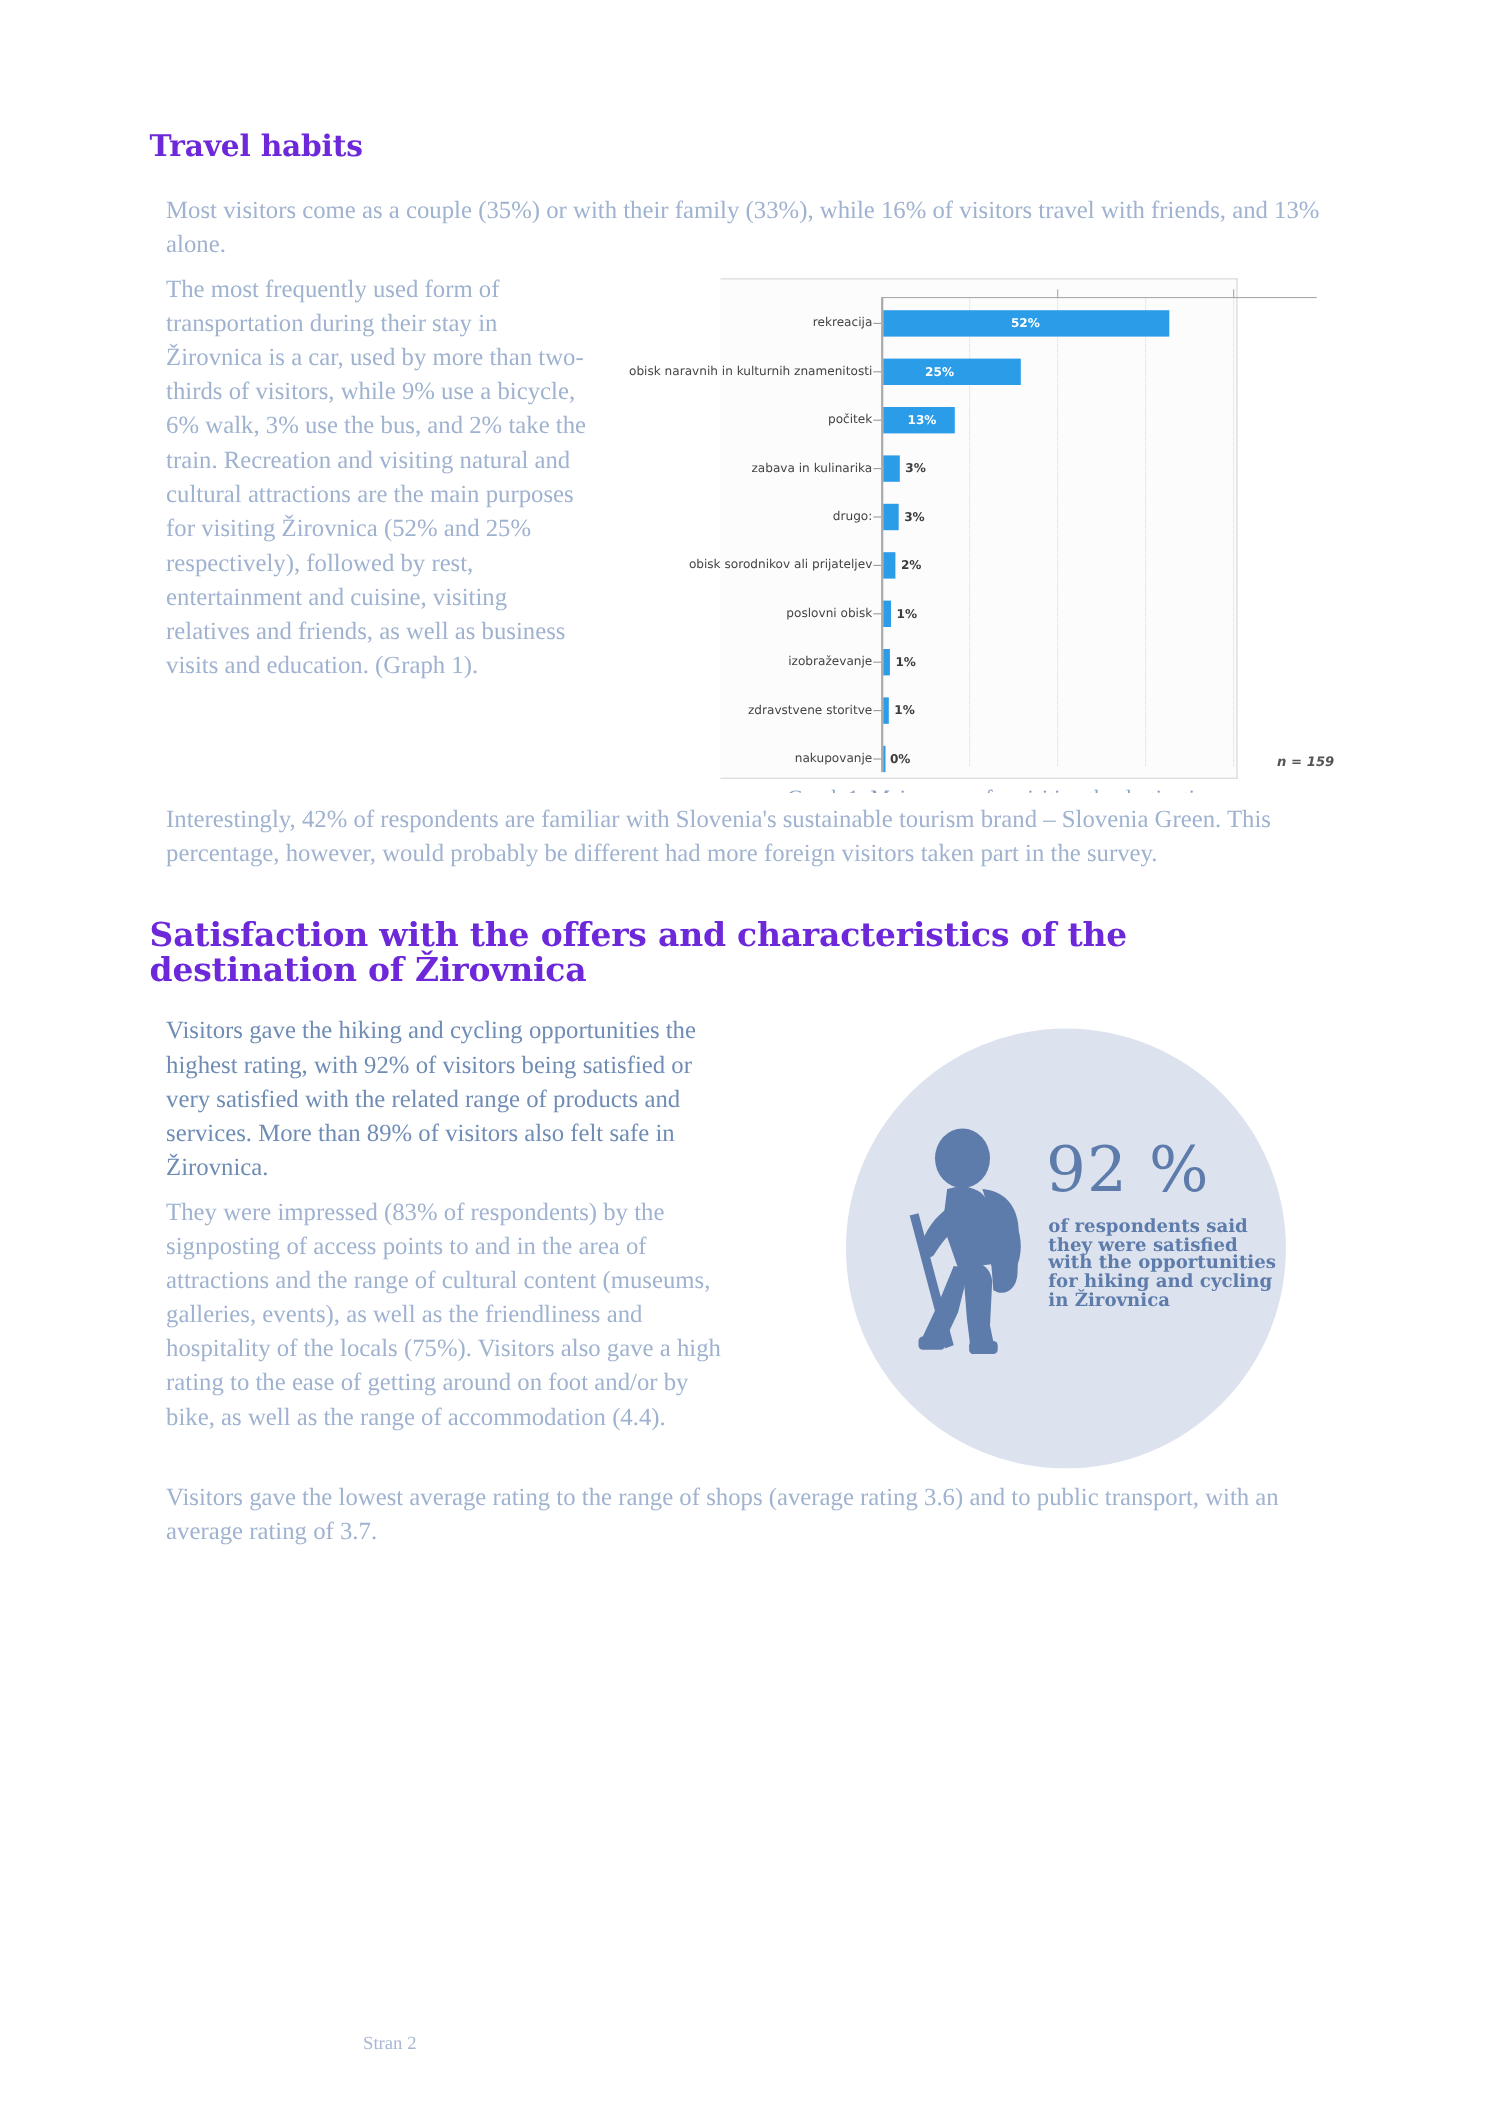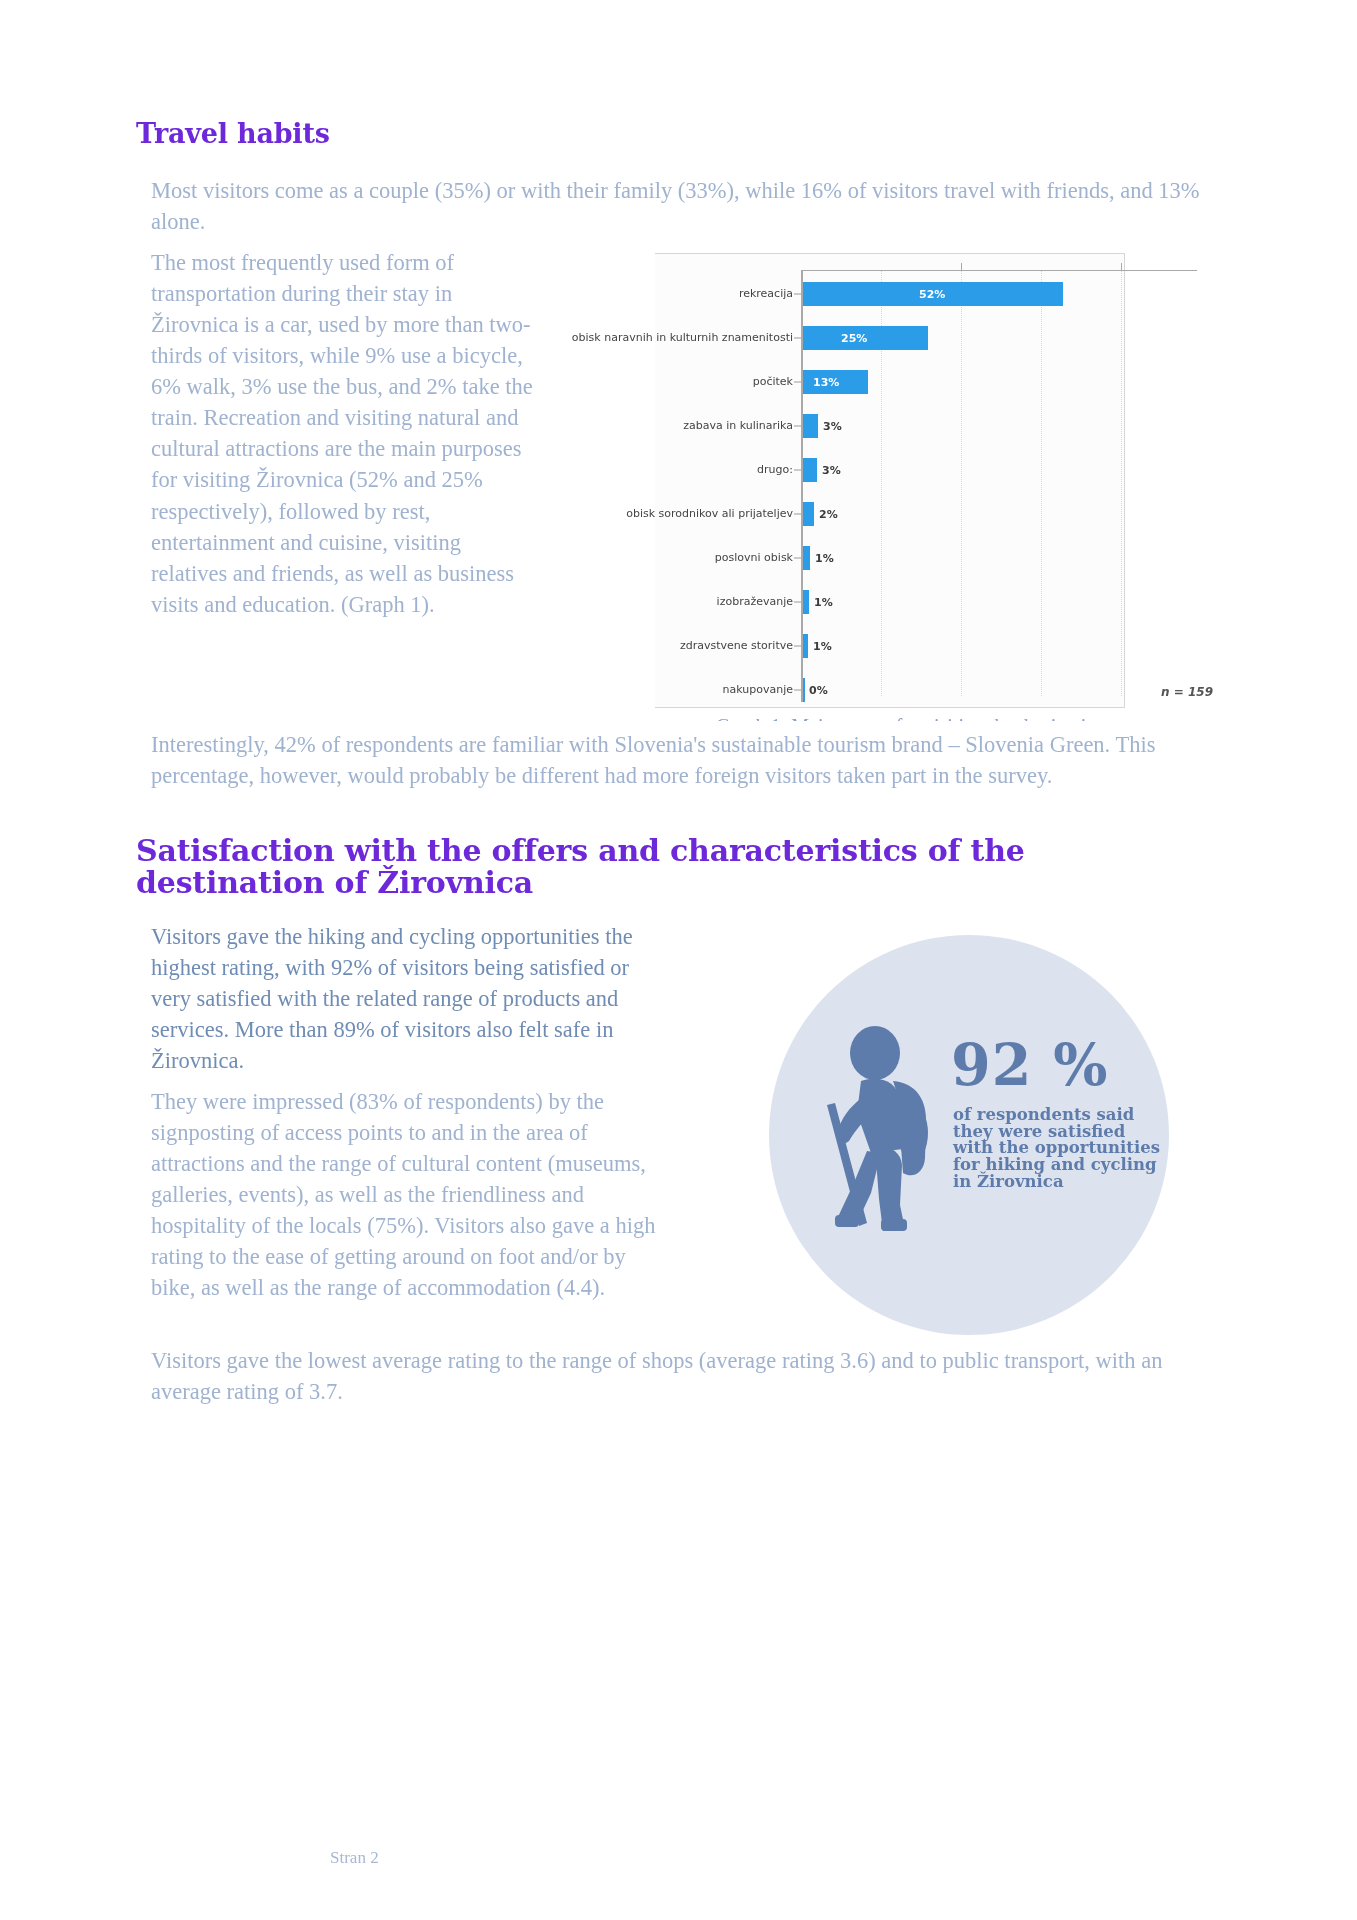--- a/index.html
+++ b/index.html
@@ -222,21 +222,21 @@
     left: 36px;
     top: 88px;
     width: 160px;
     height: 220px;
   }
   .big-pct {
     position: absolute;
     left: 182px;
     top: 96px;
     font-family: "DejaVu Serif", "Liberation Serif", serif;
-    font-weight: bold;
+    font-weight: normal;
     font-size: 57px;
     color: #5e7cab;
     letter-spacing: 1px;
     white-space: nowrap;
   }
   .info-text {
     position: absolute;
     left: 184px;
     top: 172px;
     width: 218px;
@@ -302,21 +302,21 @@
               <div class="cat">obisk naravnih in kulturnih znamenitosti</div>
               <div class="tick"></div>
               <div class="bar" style="width:125px;"></div>
               <div class="val" style="left:240px;">25%</div>
             </div>
 
             <div class="row" style="top:112px;">
               <div class="cat">počitek</div>
               <div class="tick"></div>
               <div class="bar" style="width:65px;"></div>
-              <div class="val" style="left:212px;text-align:right;">13%</div>
+              <div class="val" style="left:224px;text-align:right;">13%</div>
             </div>
 
             <div class="row" style="top:156px;">
               <div class="cat">zabava in kulinarika</div>
               <div class="tick"></div>
               <div class="bar" style="width:15px;"></div>
               <div class="val outside" style="left:222px;">3%</div>
             </div>
 
             <div class="row" style="top:200px;">

